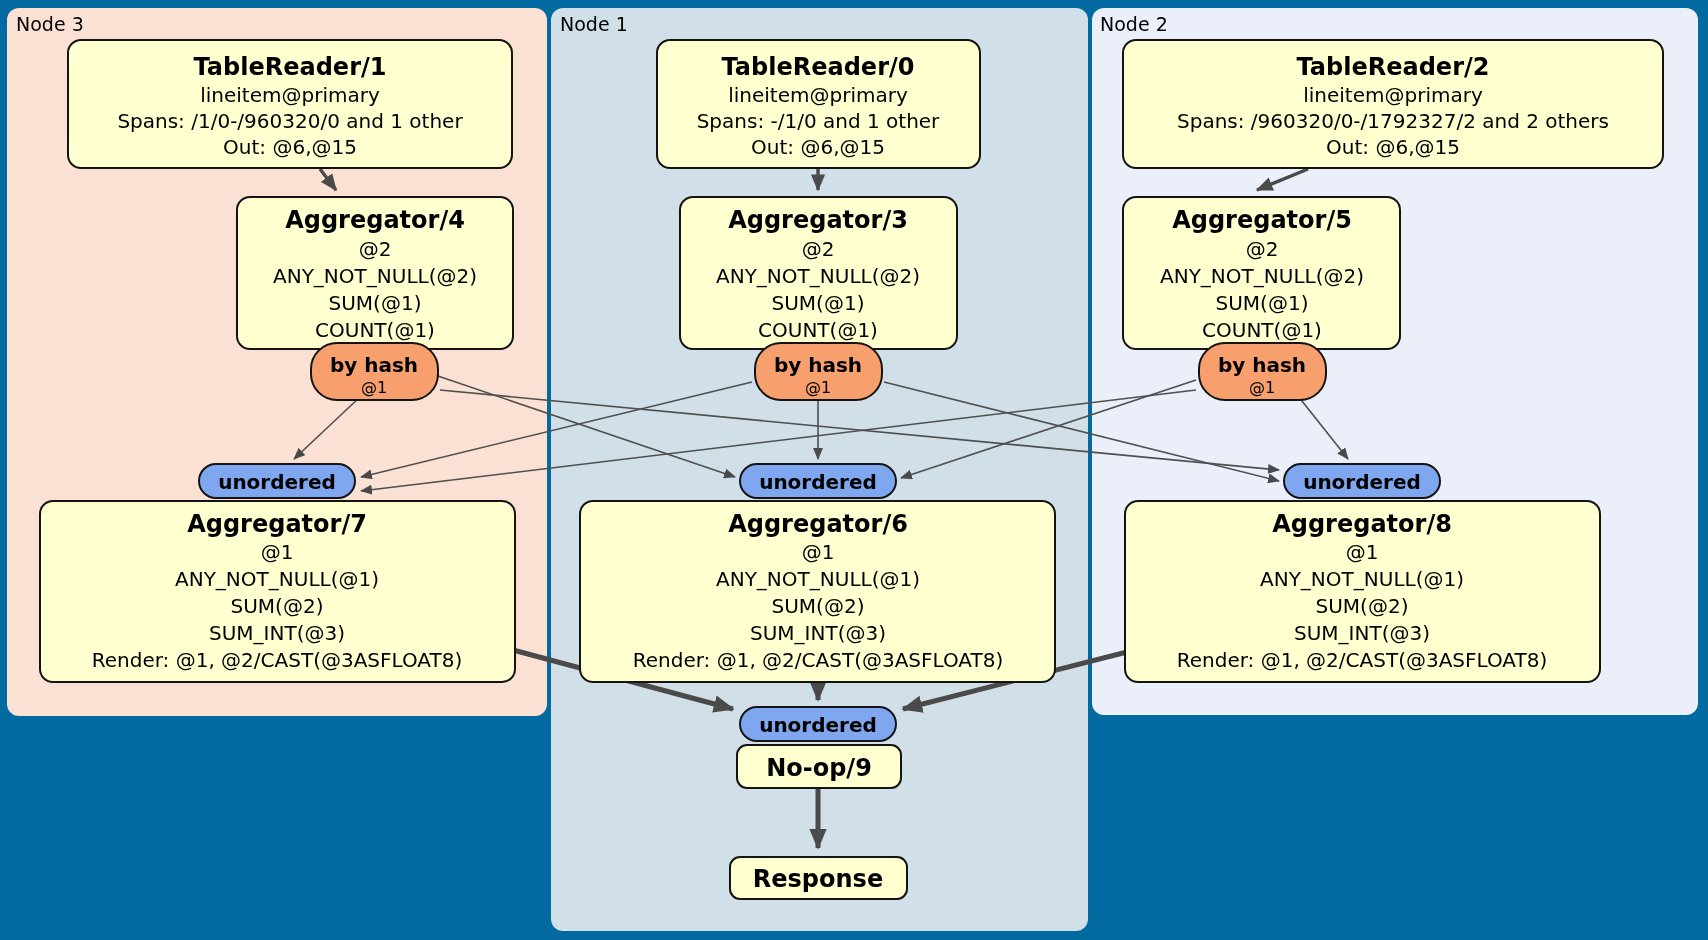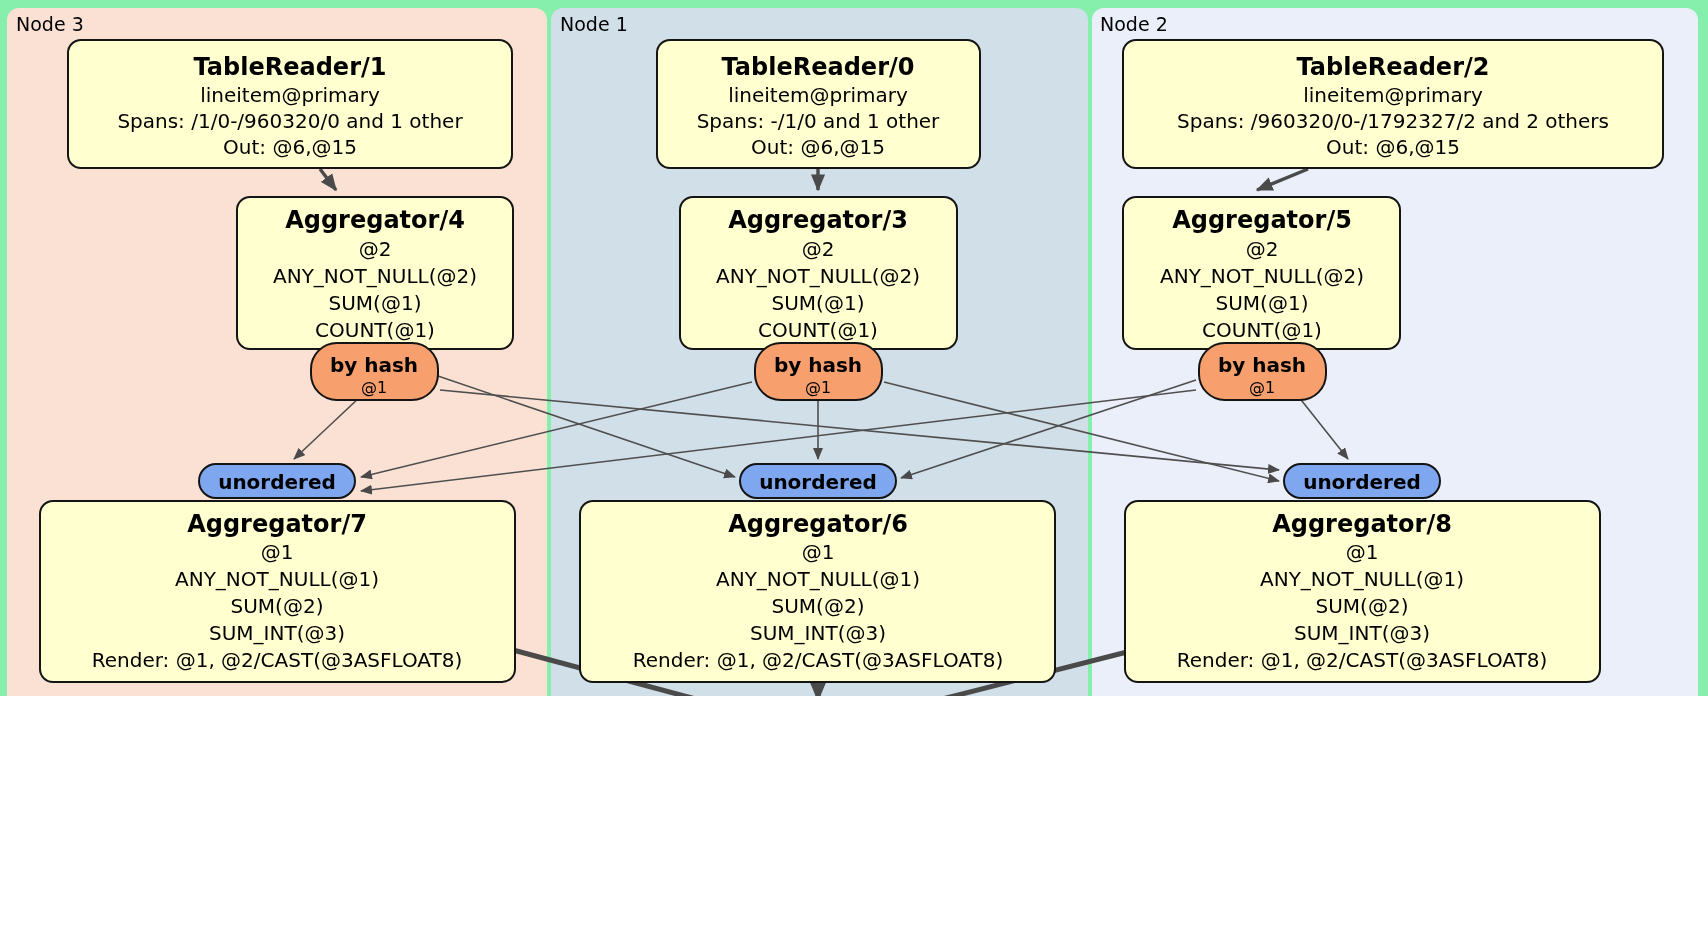--- a/index.html
+++ b/index.html
@@ -1,16 +1,16 @@
 <!DOCTYPE html>
 <html><head>
 <meta charset="utf-8">
 <style>
   html,body { margin:0; padding:0; background:#ffffff; }
-  .stage { width:1708px; height:696px; position:relative; background:#86efac; }
+  .stage { width:1708px; height:940px; position:relative; background:#0369a1; }
   svg { display:block; }
   text { fill:#000000; }
   .t-title  { font:bold 24px "DejaVu Sans", sans-serif; text-anchor:middle; }
   .t-line   { font:20px "DejaVu Sans", sans-serif; text-anchor:middle; }
   .t-node   { font:19px "DejaVu Sans", sans-serif; text-anchor:start; }
   .t-router { font:bold 20px "DejaVu Sans", sans-serif; text-anchor:middle; }
   .t-rsub   { font:16px "DejaVu Sans", sans-serif; text-anchor:middle; }
   .box  { stroke:#141414; stroke-width:2; }
   .oval { stroke:#141414; stroke-width:2; }
   .edge-thin  { stroke:#4f4f4f; stroke-width:1.6; fill:none; }

